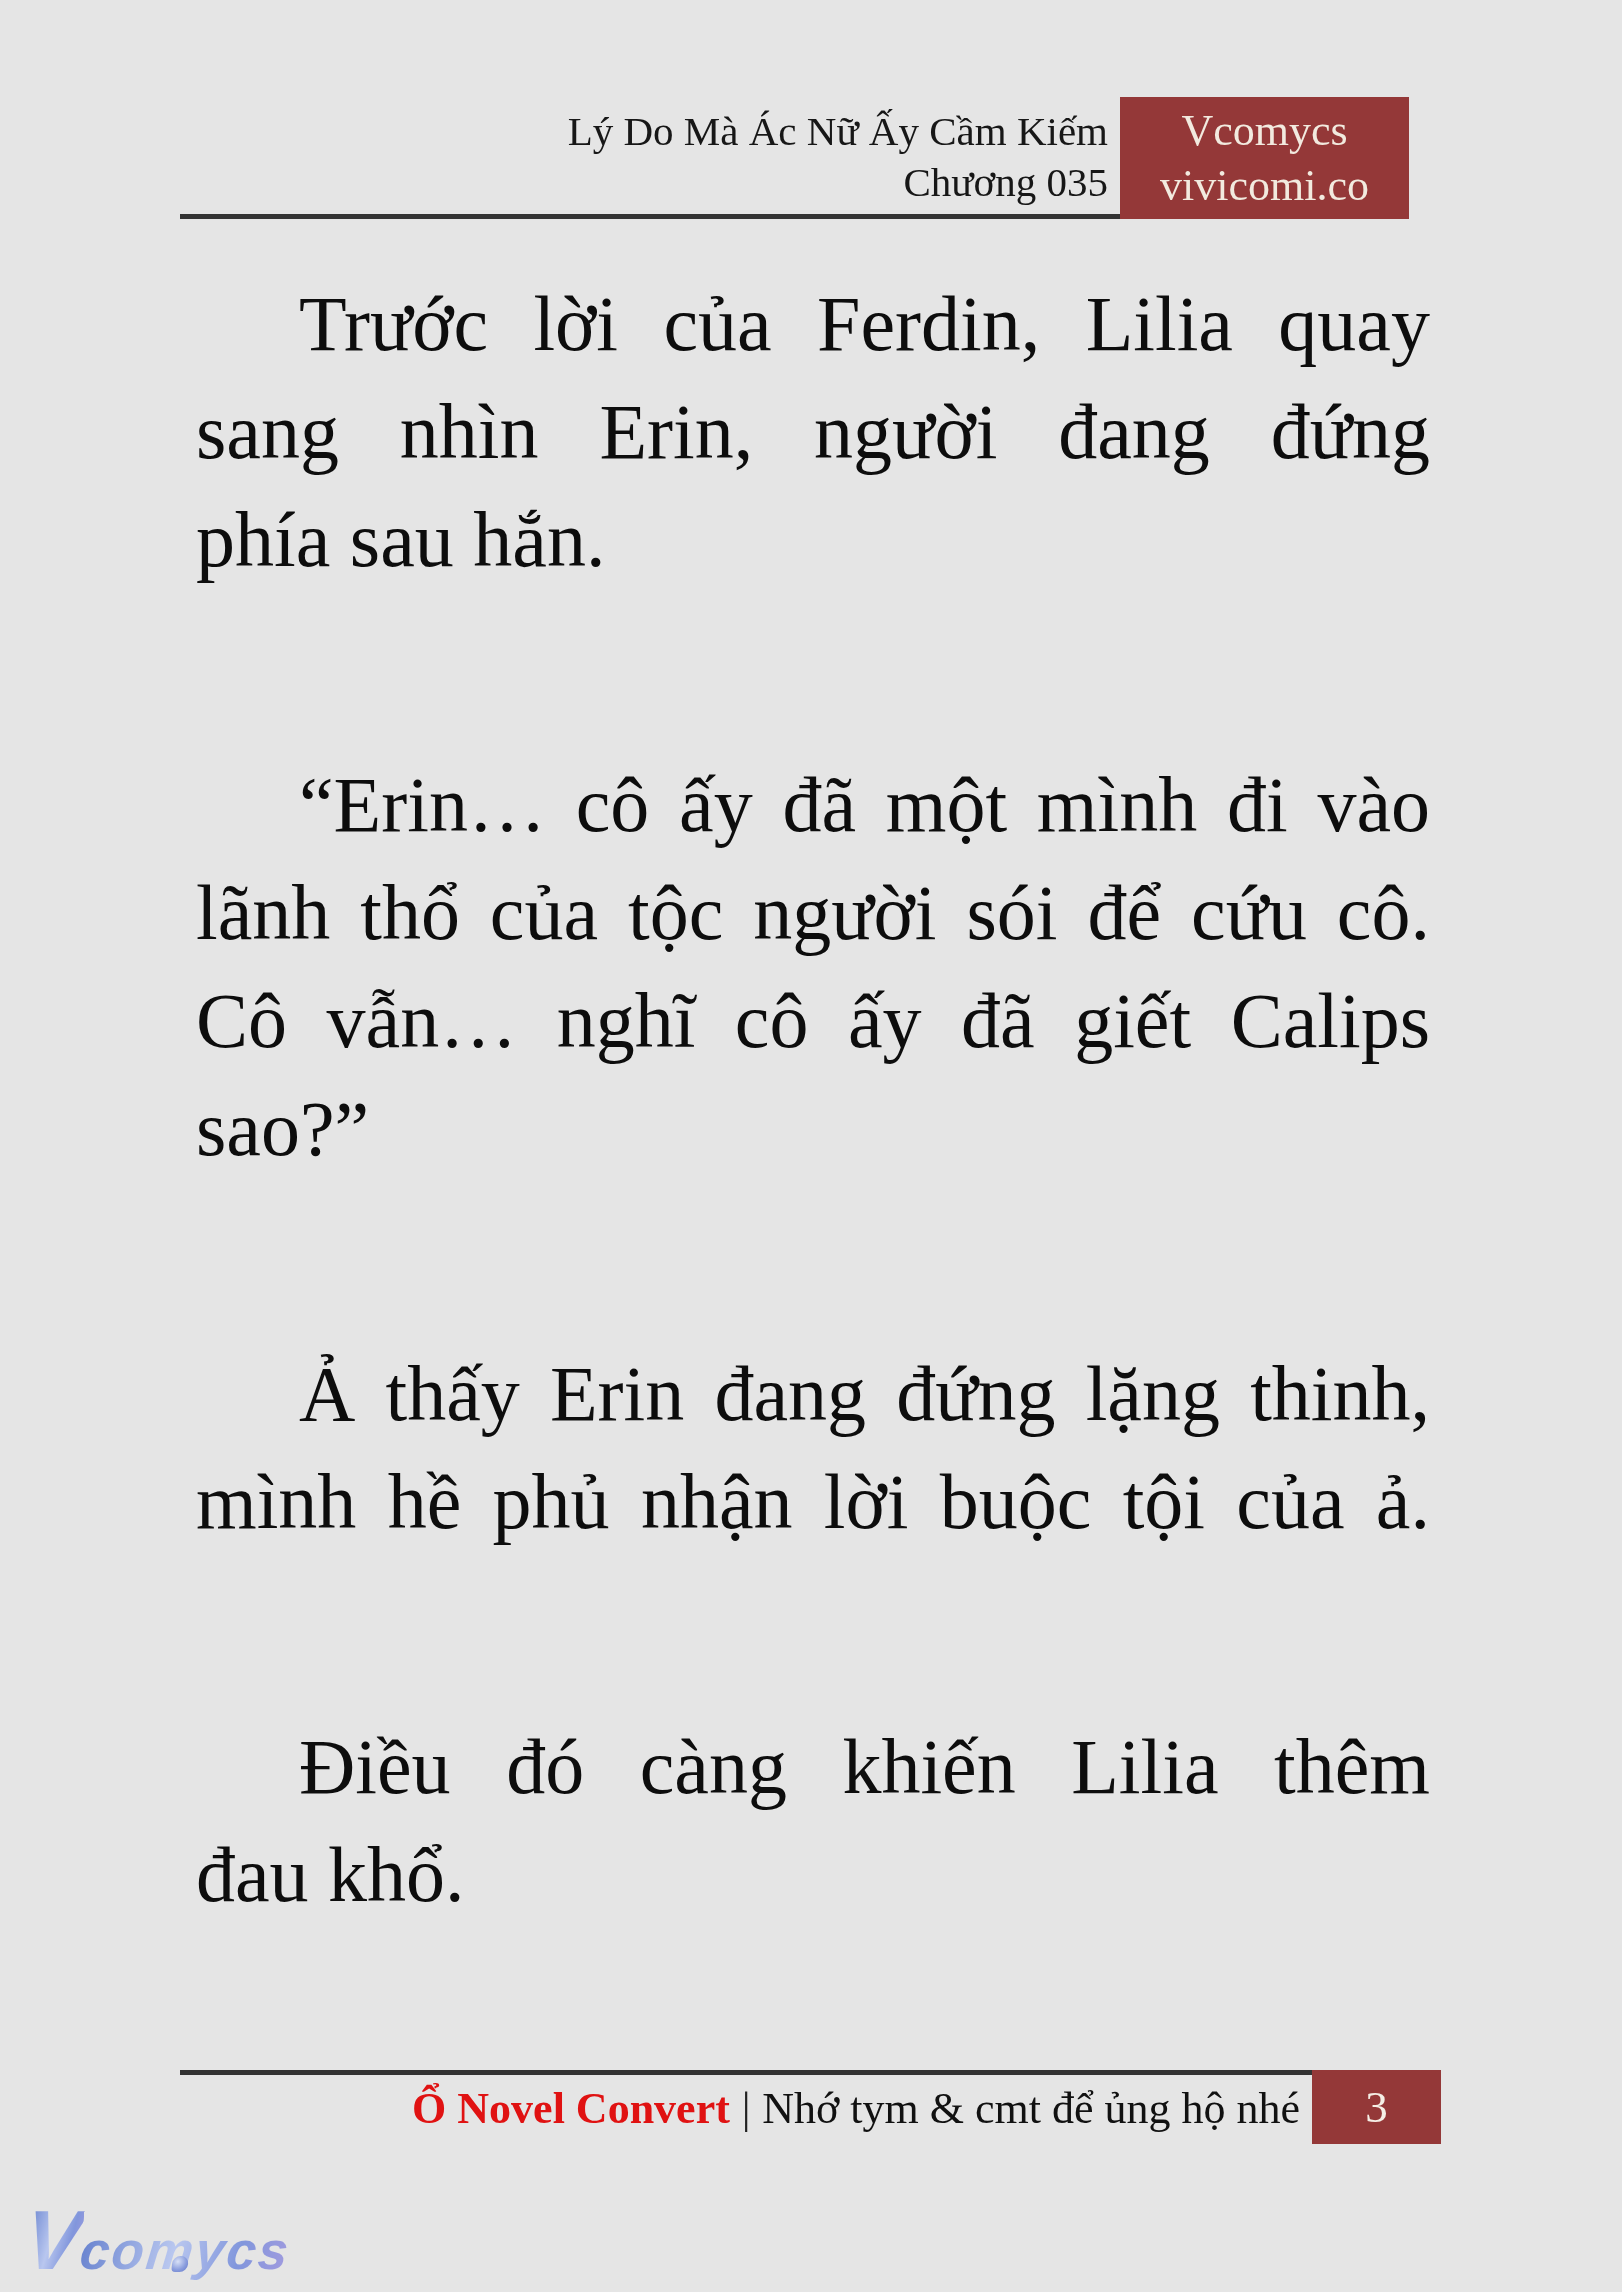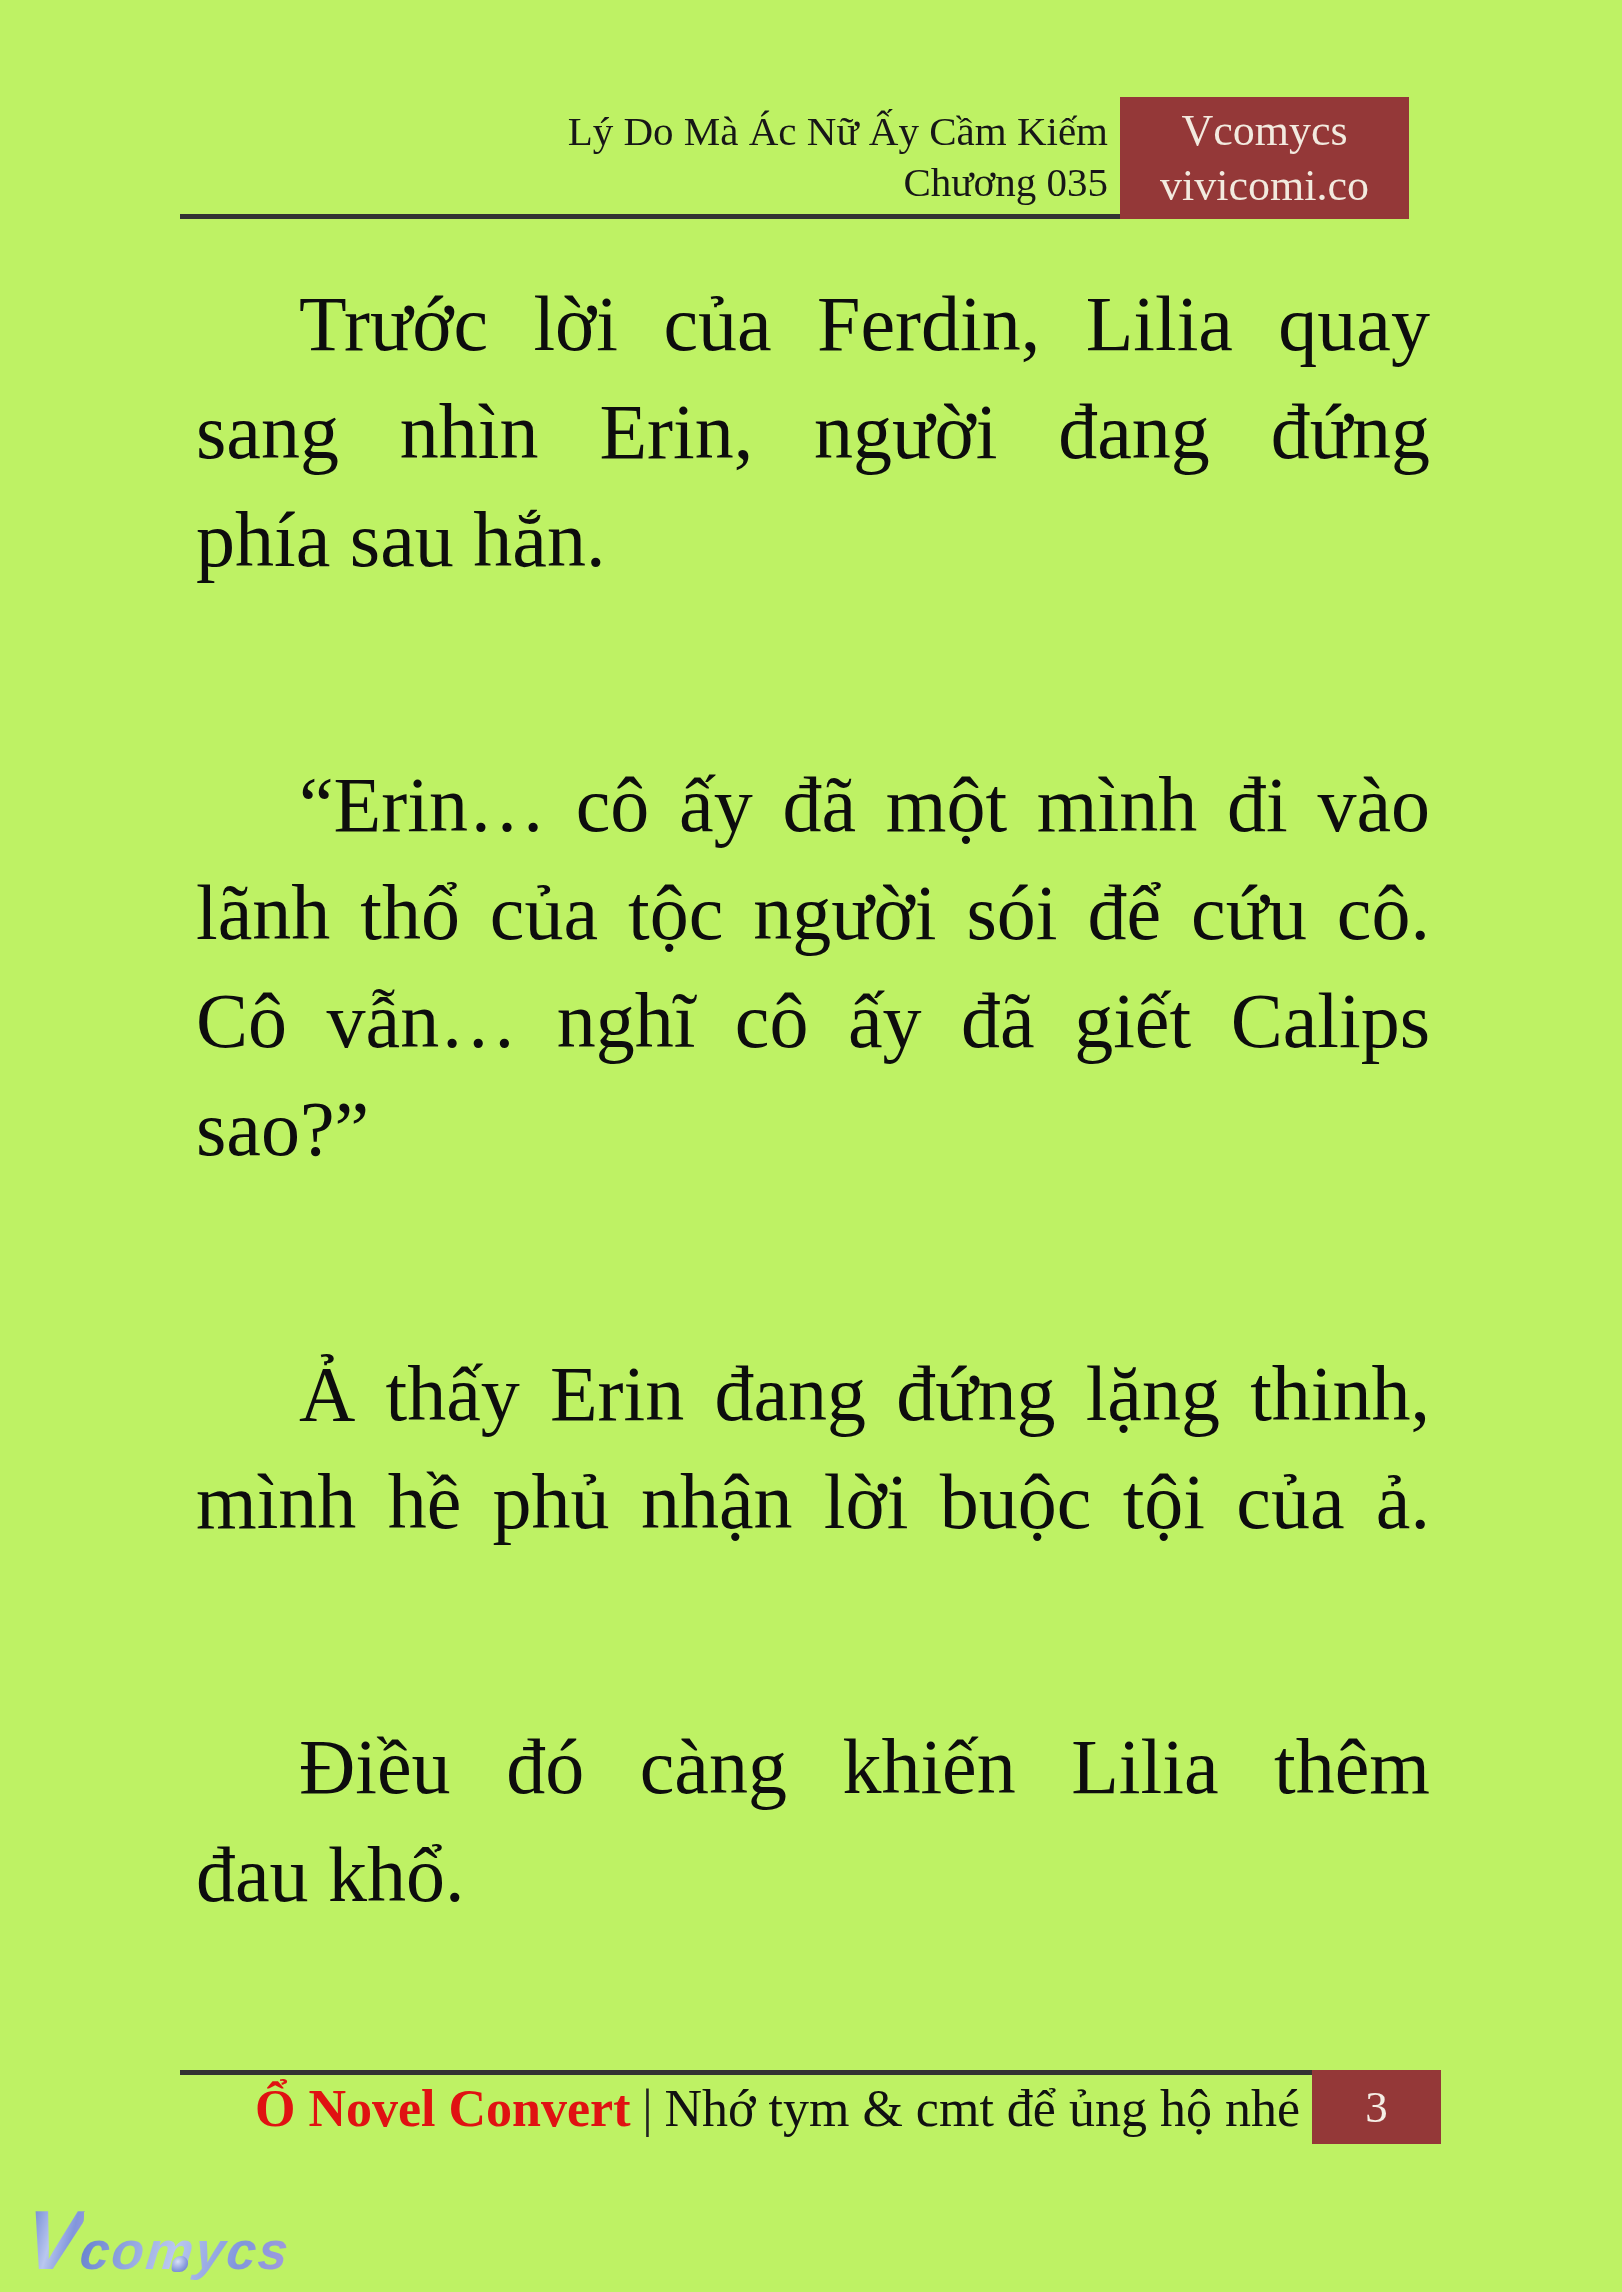--- a/index.html
+++ b/index.html
@@ -4,21 +4,21 @@
 <style>
   html, body {
     margin: 0;
     padding: 0;
     background: #ffffff;
   }
   .page {
     position: relative;
     width: 1622px;
     height: 2293px;
-    background: #bef264;
+    background: #e5e5e5;
     overflow: hidden;
     font-family: "Liberation Serif", "DejaVu Serif", serif;
     color: #111111;
   }
 
   
   .chapter-title {
     position: absolute;
     top: 106px;
     right: 514px;
@@ -83,21 +83,21 @@
   
   .footer-rule {
     left: 180px;
     top: 2070px;
     width: 1132px;
   }
   .footer-credit {
     position: absolute;
     top: 2084px;
     right: 322px;
-    font-size: 52px;
+    font-size: 44px;
     line-height: 49px;
     white-space: nowrap;
     color: #111111;
   }
   .credit {
     color: #E01212;
     font-weight: bold;
   }
   .sep {
     color: #222222;

